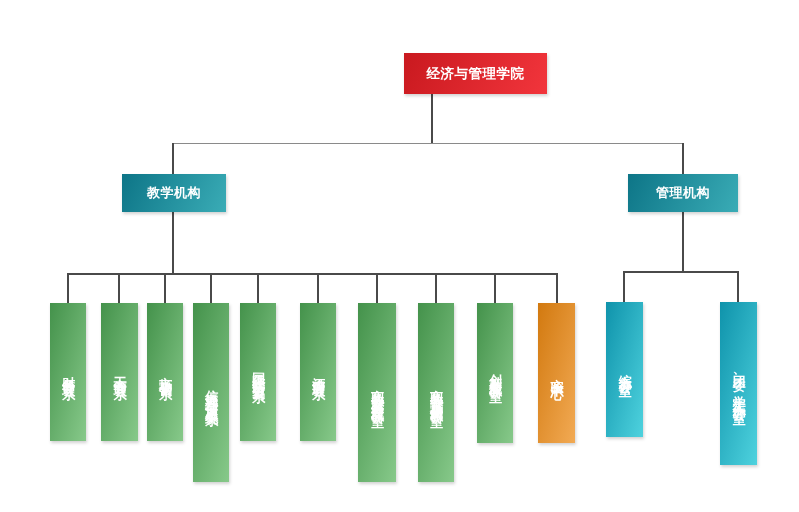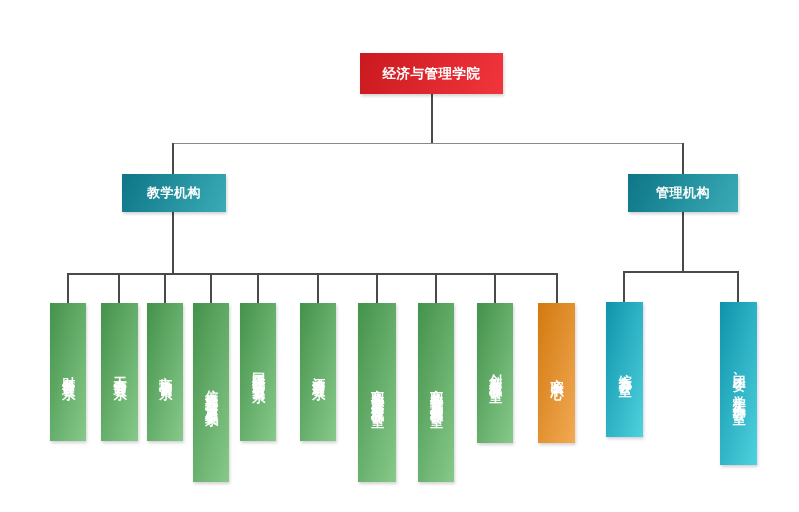--- a/index.html
+++ b/index.html
@@ -4,21 +4,21 @@
 <style>
   html,body{margin:0;padding:0;background:#fff;}
   .canvas{
     position:relative;width:799px;height:512px;background:#ffffff;
     font-family:"DejaVu Sans","Liberation Sans",sans-serif;overflow:hidden;
   }
   .node{
     position:absolute;display:flex;align-items:center;justify-content:center;
     color:#fff;font-weight:bold;box-shadow:1px 2px 3px rgba(0,0,0,0.18);
   }
-  .root-box{background:linear-gradient(115deg,var(--root-a),var(--root-b));font-size:13.5px;letter-spacing:0.5px;}
+  .root-box{background:linear-gradient(115deg,var(--root-a),var(--root-b));font-size:13.5px;letter-spacing:0.5px;margin-left:44px;}
   .branch-box{background:linear-gradient(115deg,var(--branch-a),var(--branch-b));font-size:13px;letter-spacing:0.5px;}
   .leaf{font-size:13px;}
   .leaf span{writing-mode:vertical-rl;letter-spacing:2.5px;line-height:1.1;}
   .green{background:linear-gradient(105deg,var(--unit-a),var(--unit-b));}
   .orange{background:linear-gradient(105deg,var(--special-a),var(--special-b));}
   .cyan{background:linear-gradient(105deg,var(--office-a),var(--office-b));}
   .v{position:absolute;width:1.5px;background:var(--line);}
   .h{position:absolute;height:1.5px;background:var(--line);}
   .h.top{height:1px;background:var(--line-top);}
 </style>

